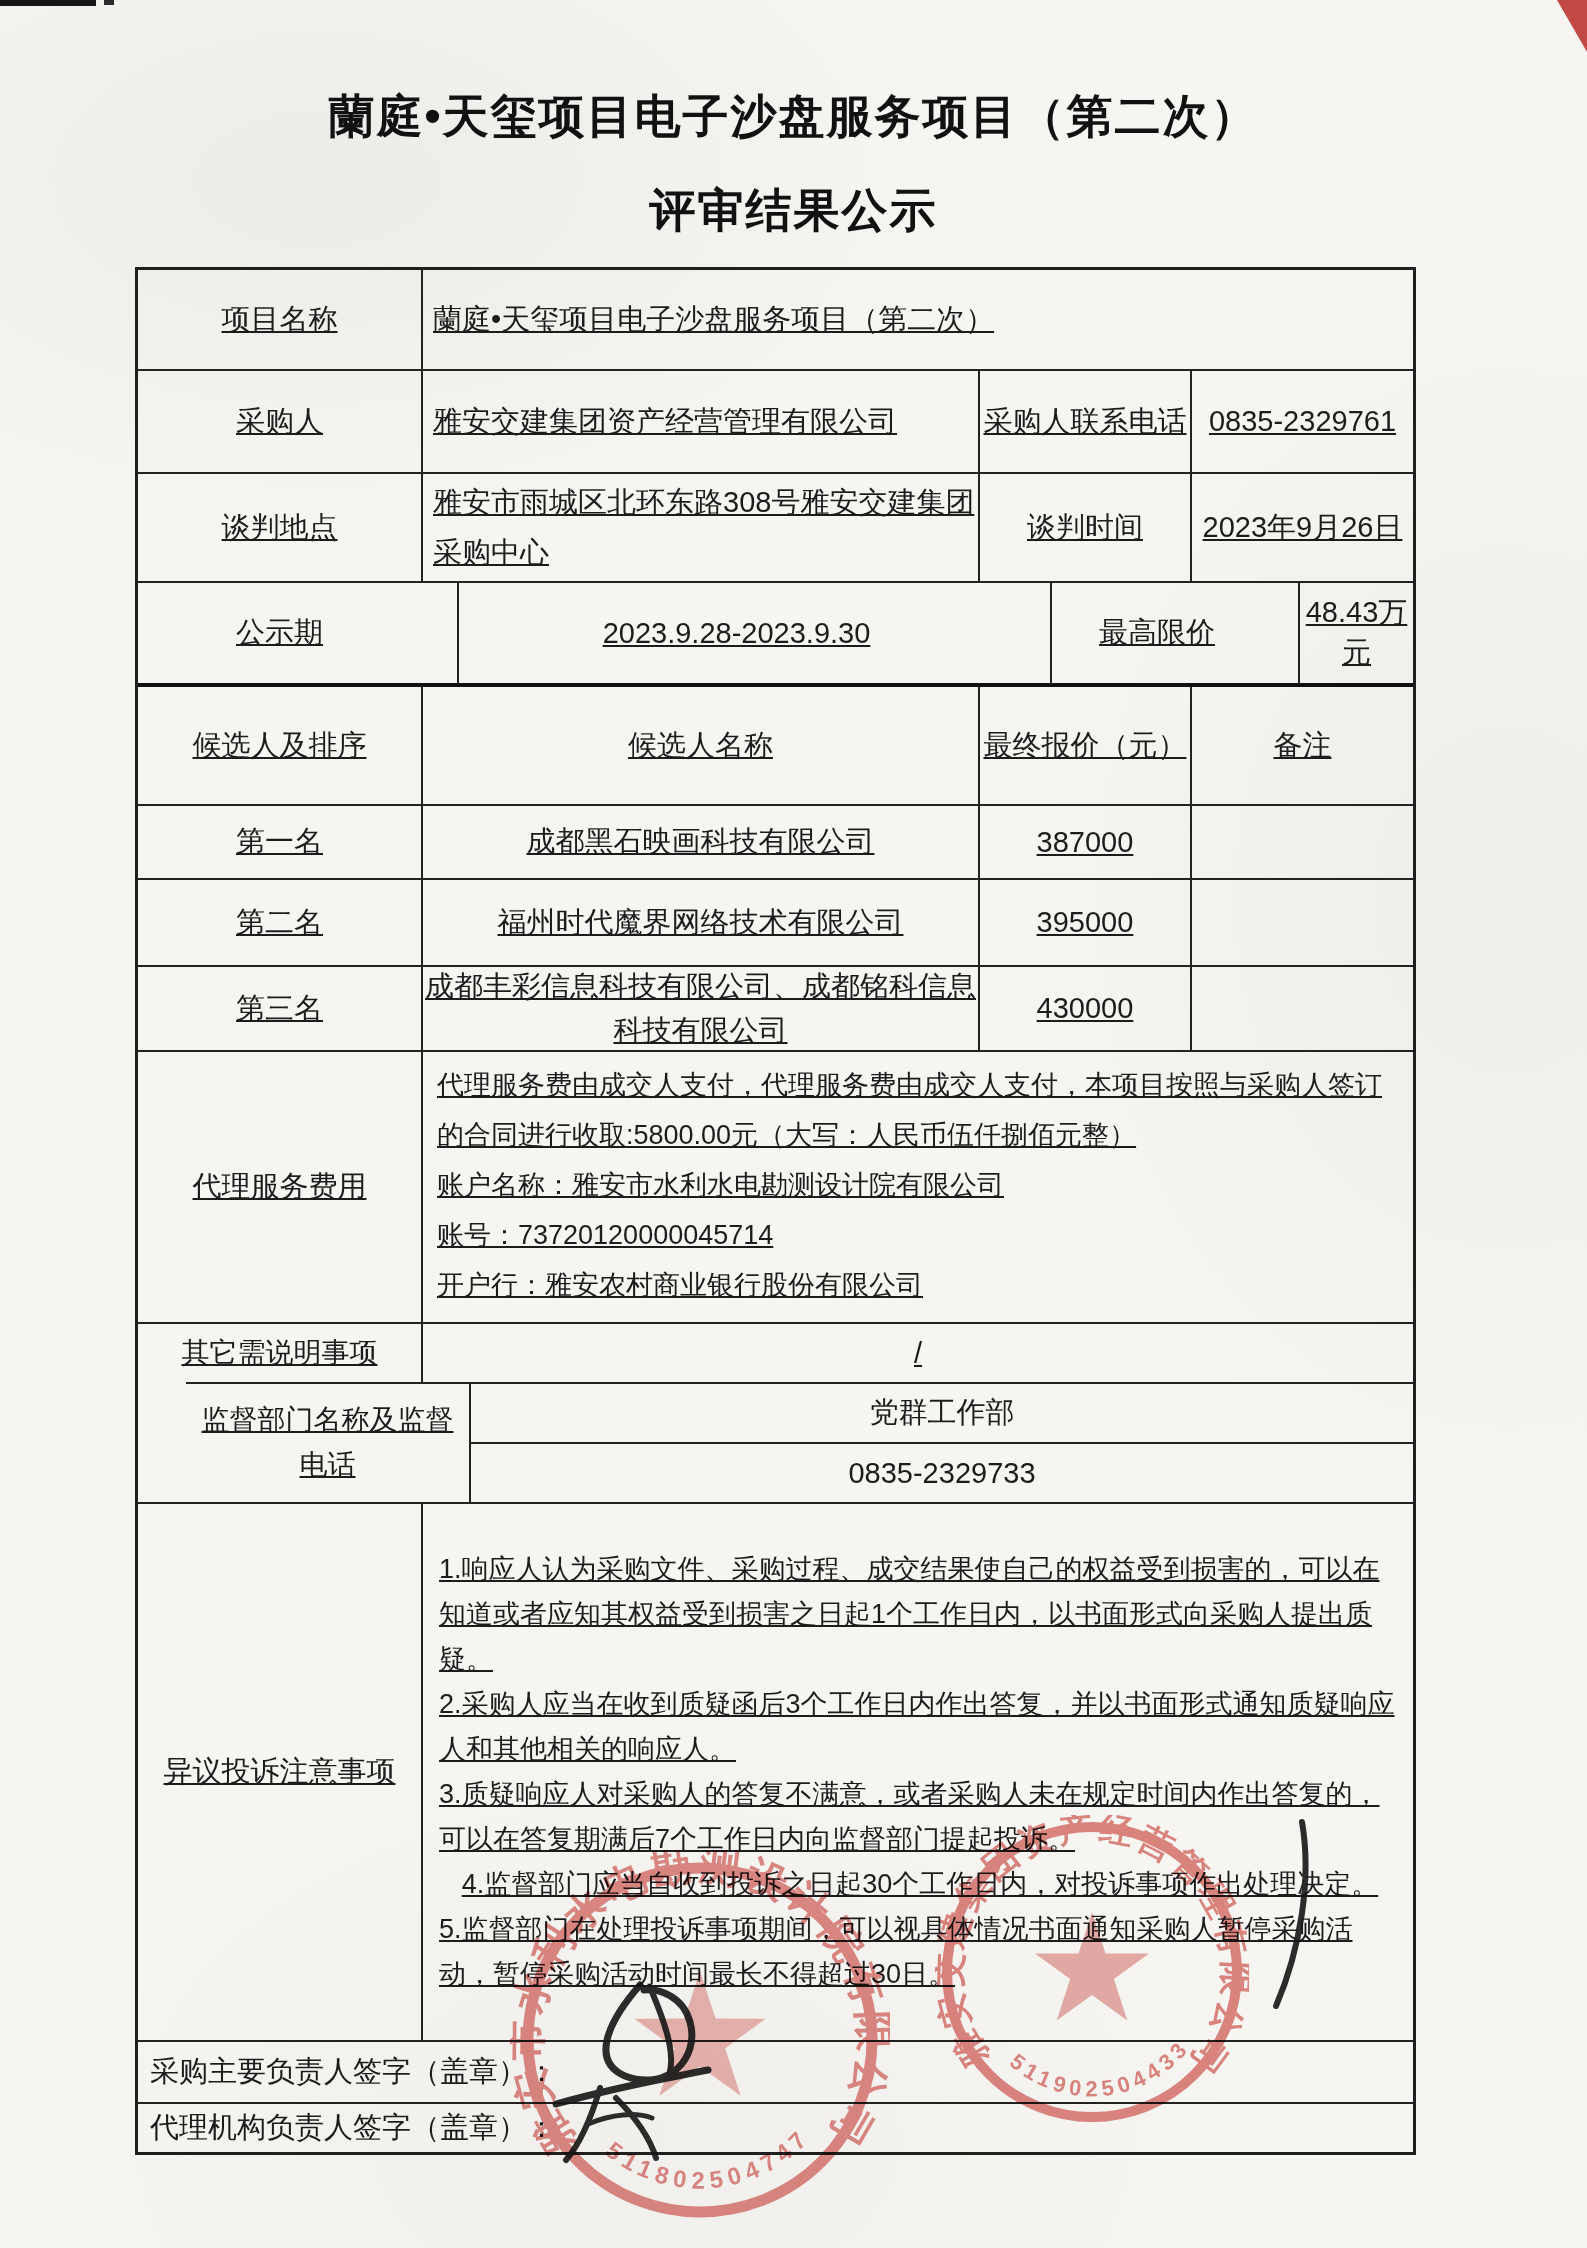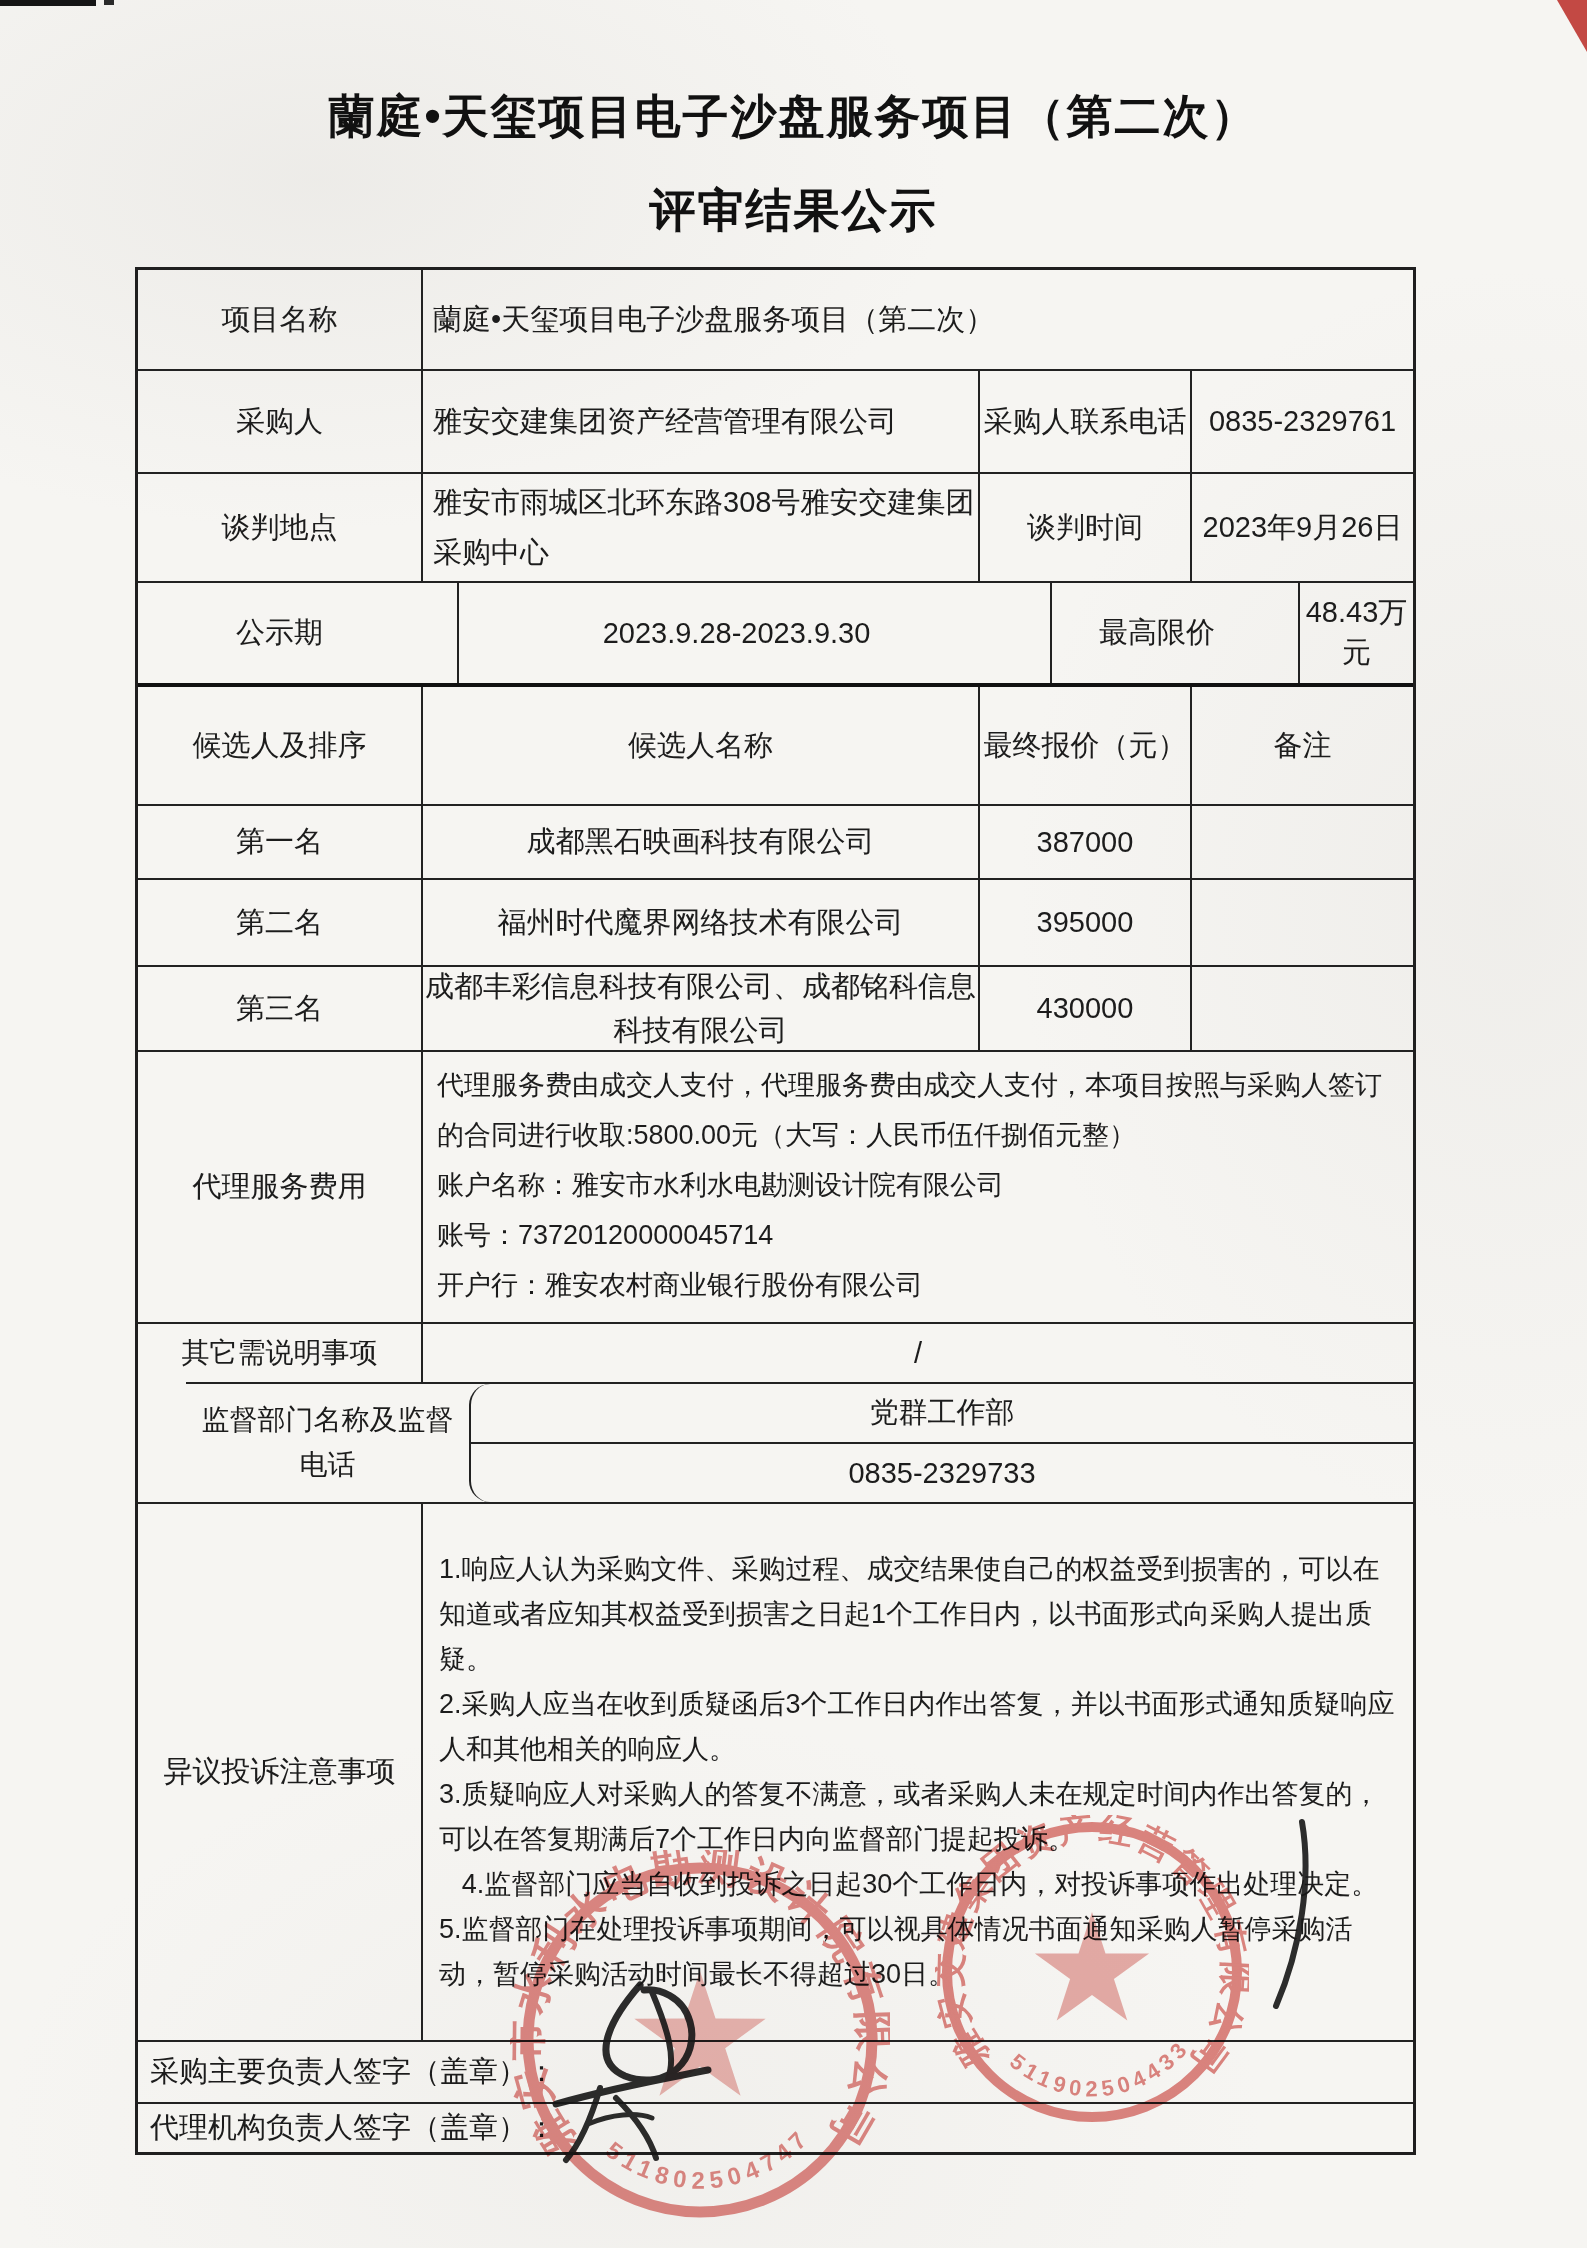--- a/index.html
+++ b/index.html
@@ -34,21 +34,21 @@
     border:3px solid #1f1f1f;box-sizing:border-box;
     display:flex;flex-direction:column;font-size:29px;
   }
   .row{display:flex;box-sizing:border-box;border-top:2px solid #222;}
   .row:first-child{border-top:none;}
   .row.thick{border-top:4px solid #111;}
   .r1{height:99px;} .r2{height:103px;} .r3{height:109px;} .r4{height:102px;gap:36px;}
   .r5{height:121px;} .r6{height:74px;} .r7{height:87px;} .r8{height:85px;}
   .r9{height:272px;} .r10{height:60px;} .r11{height:120px;margin-left:48px;} .r12{height:538px;}
   .r13{height:62px;} .r14{flex:1;}
-  .cell{box-sizing:border-box;display:flex;align-items:center;}
+  .cell{box-sizing:border-box;display:flex;align-items:center;text-decoration:underline;}
   .cell.bl{border-left:2px solid #222;}
   .c1{width:283px;flex:none;justify-content:center;text-align:center;padding:0 6px;}
   .c2{width:557px;flex:none;}
   .c3{width:212px;flex:none;justify-content:center;text-align:right;}
   .c4{flex:1;justify-content:center;text-align:center;}
   .merge{flex:1;}
   .val-left{padding-left:10px;}
   .center{justify-content:center;text-align:center;}
   .wrap2{line-height:1.7;}
   .block{display:block;}
@@ -142,21 +142,21 @@
       </div>
     </div>
 
     <div class="row r10">
       <div class="cell c1" style="font-size:28px;">其它需说明事项</div>
       <div class="cell bl merge center">/</div>
     </div>
 
     <div class="row r11">
       <div class="cell c1" style="font-size:28px;line-height:1.6;">监督部门名称及监督电话</div>
-      <div class="sub-col" style="border-left:2px solid #222;border-radius:21px;">
+      <div class="sub-col" style="border-left:2px solid #222;">
         <div class="sub-row">党群工作部</div>
         <div class="sub-row">0835-2329733</div>
       </div>
     </div>
 
     <div class="row r12">
       <div class="cell c1">异议投诉注意事项</div>
       <div class="cell bl merge objection-text block" style="display:flex;">
         <div>1.响应人认为采购文件、采购过程、成交结果使自己的权益受到损害的，可以在知道或者应知其权益受到损害之日起1个工作日内，以书面形式向采购人提出质疑。</div>
         <div>2.采购人应当在收到质疑函后3个工作日内作出答复，并以书面形式通知质疑响应人和其他相关的响应人。</div>

